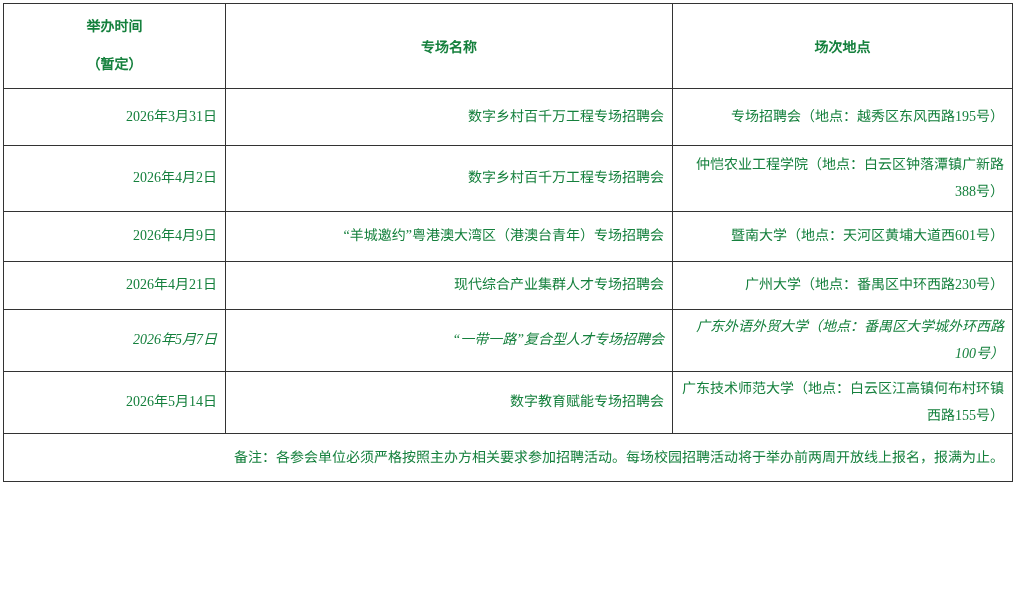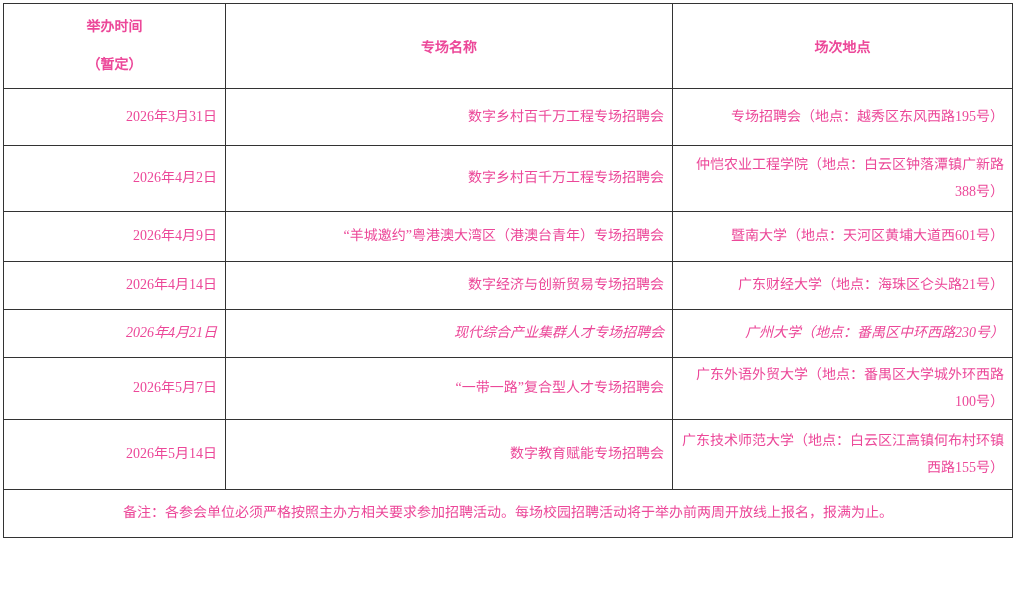--- a/index.html
+++ b/index.html
@@ -12,21 +12,21 @@
     width: 1016px;
     height: 610px;
     box-sizing: border-box;
     padding: 3px;
     background: #ffffff;
   }
   table.schedule {
     width: 1010px;
     border-collapse: collapse;
     table-layout: fixed;
-    color: #ec4899;
+    color: #15803d;
     font-size: 14px;
   }
   table.schedule th,
   table.schedule td {
     border: 1px solid #333333;
     vertical-align: middle;
     box-sizing: border-box;
     overflow: hidden;
   }
   col.c0 { width: 22%; }
@@ -51,21 +51,21 @@
   tbody tr:nth-child(3) { height: 50px; }
   tbody tr:nth-child(4) { height: 48px; }
   tbody tr:nth-child(5) { height: 48px; font-style: italic; }
   tbody tr:nth-child(6) { height: 48px; }
   tbody tr:nth-child(7) { height: 70px; }
   tbody tr:nth-child(8) { height: 82px; }
 
   tfoot tr { height: 48px; }
   tfoot td {
     padding: 4px 8px;
-    text-align: center;
+    text-align: right;
     line-height: 1.9;
   }
 </style>
 </head>
 <body>
 
 <div class="page">
   <table class="schedule">
     <colgroup>
       <col class="c0">
@@ -94,25 +94,20 @@
           <td>2026年4月2日</td>
           <td>数字乡村百千万工程专场招聘会</td>
           <td>仲恺农业工程学院（地点：白云区钟落潭镇广新路388号）</td>
         </tr>
         <tr>
           <td>2026年4月9日</td>
           <td>“羊城邀约”粤港澳大湾区（港澳台青年）专场招聘会</td>
           <td>暨南大学（地点：天河区黄埔大道西601号）</td>
         </tr>
         <tr>
-          <td>2026年4月14日</td>
-          <td>数字经济与创新贸易专场招聘会</td>
-          <td>广东财经大学（地点：海珠区仑头路21号）</td>
-        </tr>
-        <tr>
           <td>2026年4月21日</td>
           <td>现代综合产业集群人才专场招聘会</td>
           <td>广州大学（地点：番禺区中环西路230号）</td>
         </tr>
         <tr>
           <td>2026年5月7日</td>
           <td>“一带一路”复合型人才专场招聘会</td>
           <td>广东外语外贸大学（地点：番禺区大学城外环西路100号）</td>
         </tr>
         <tr>

